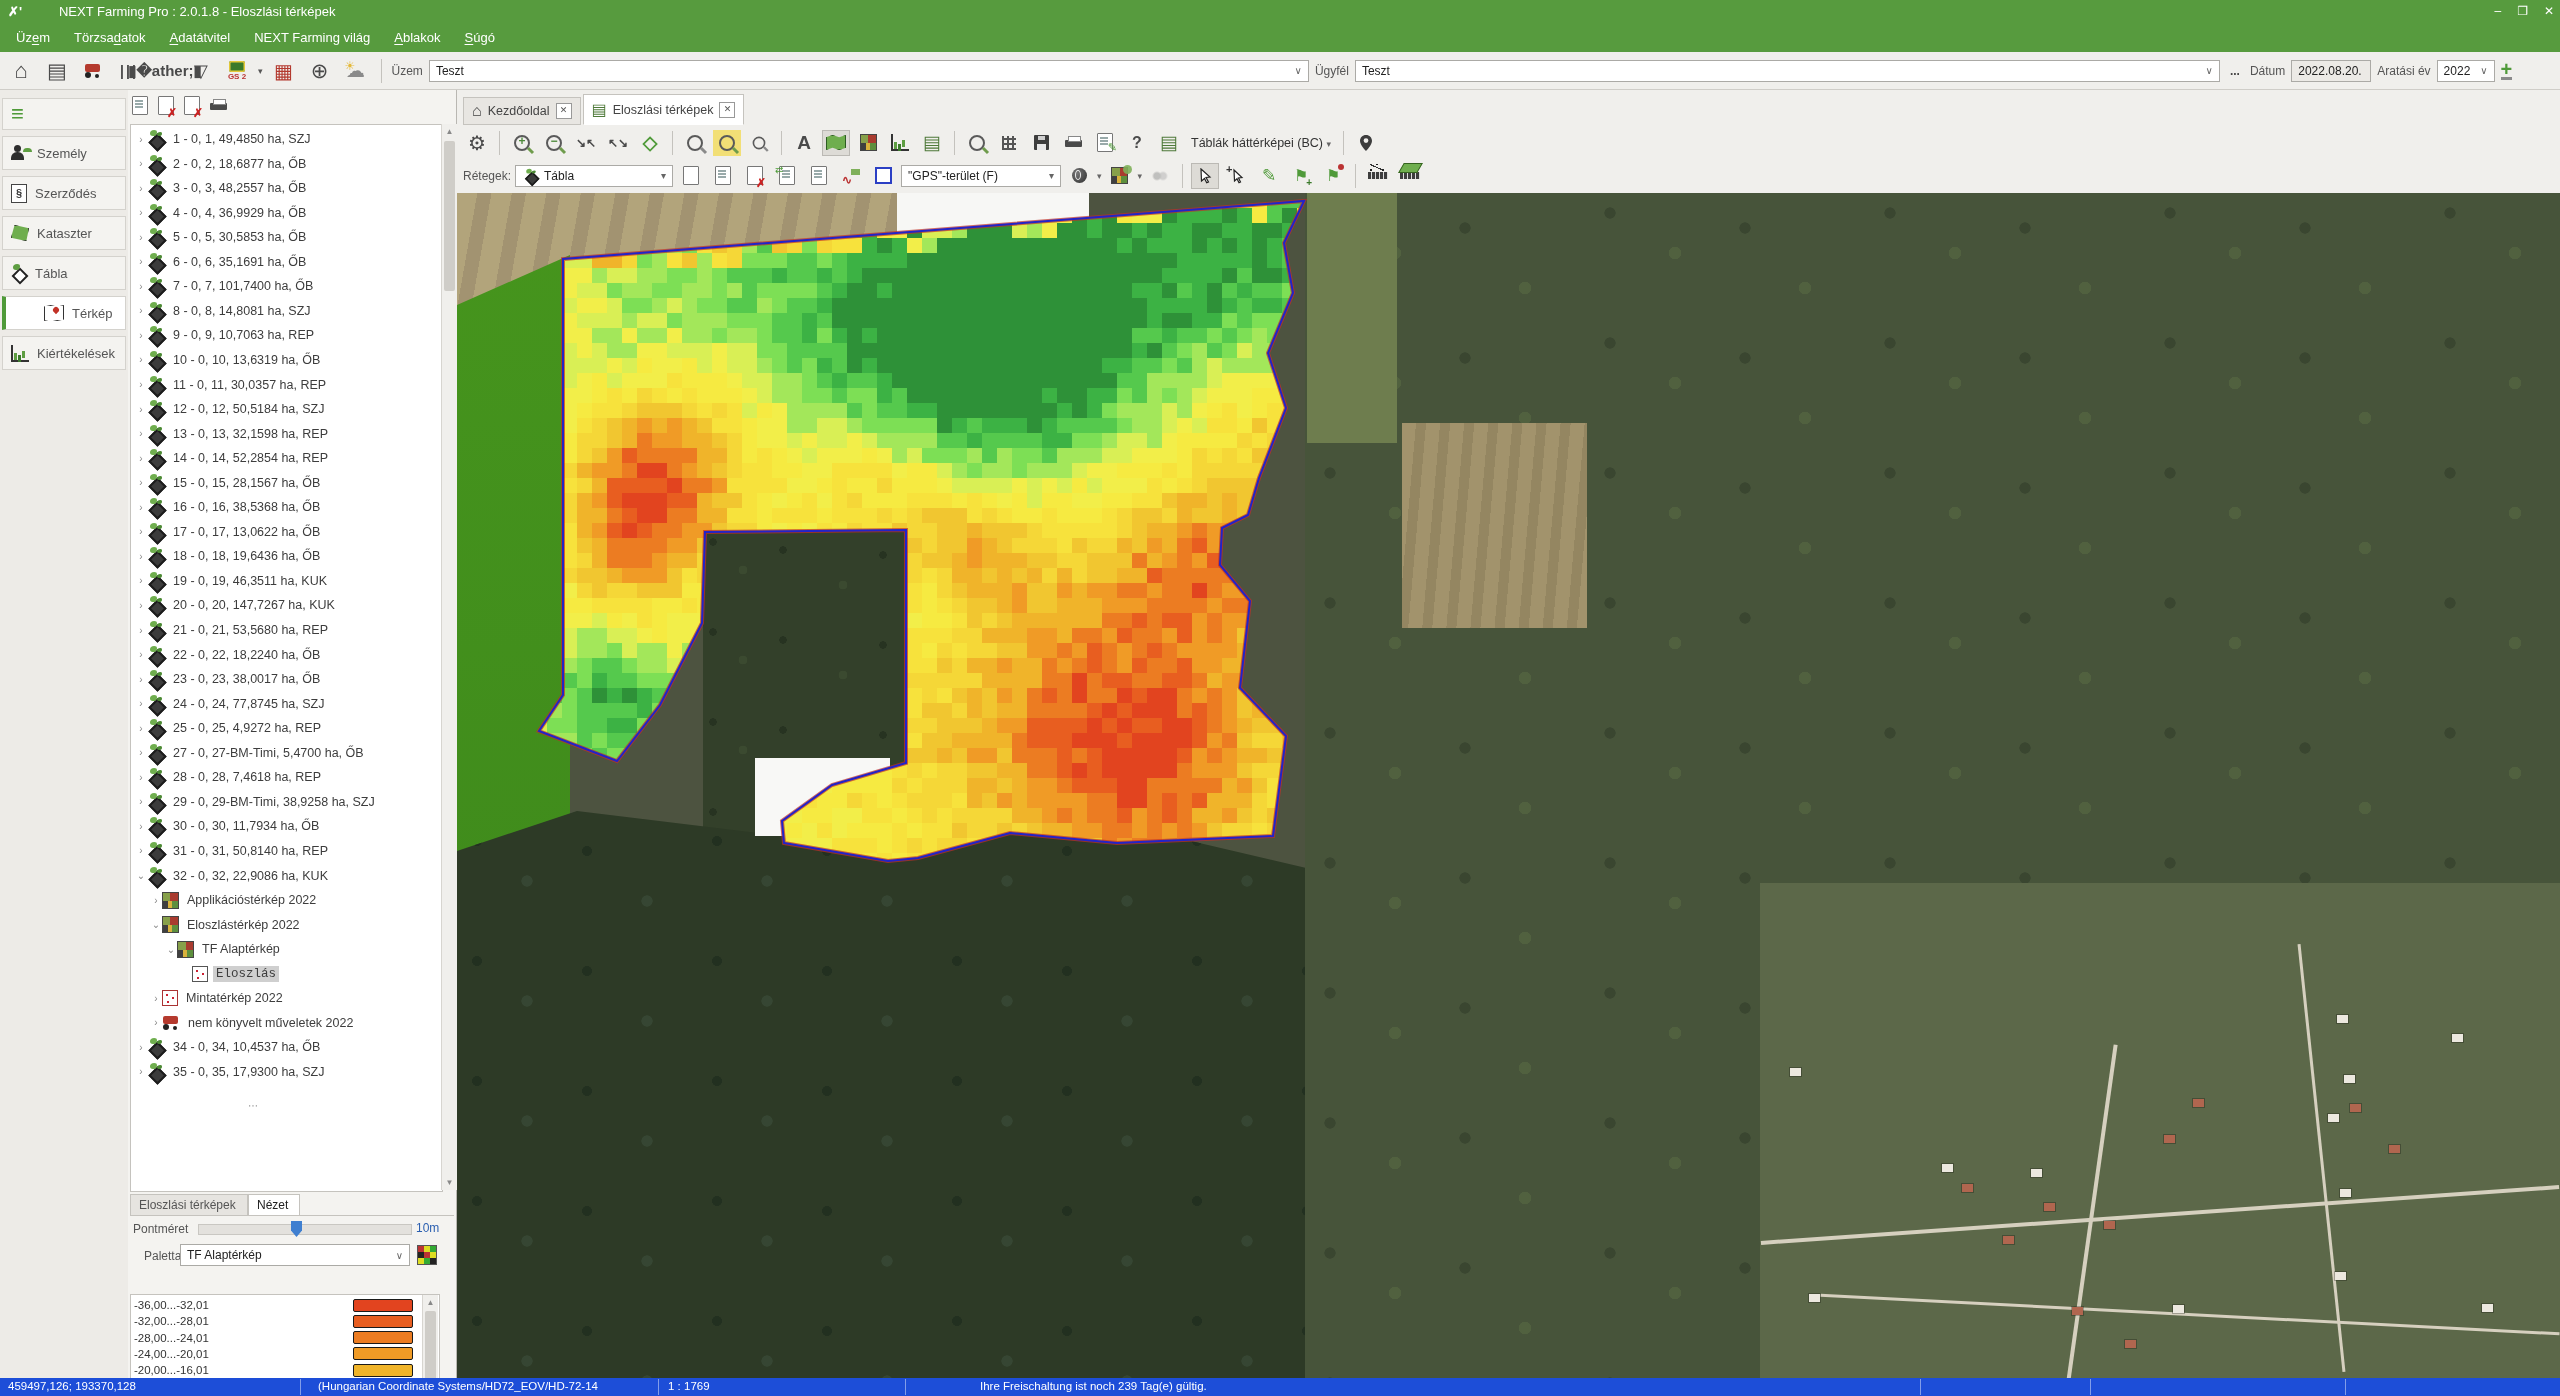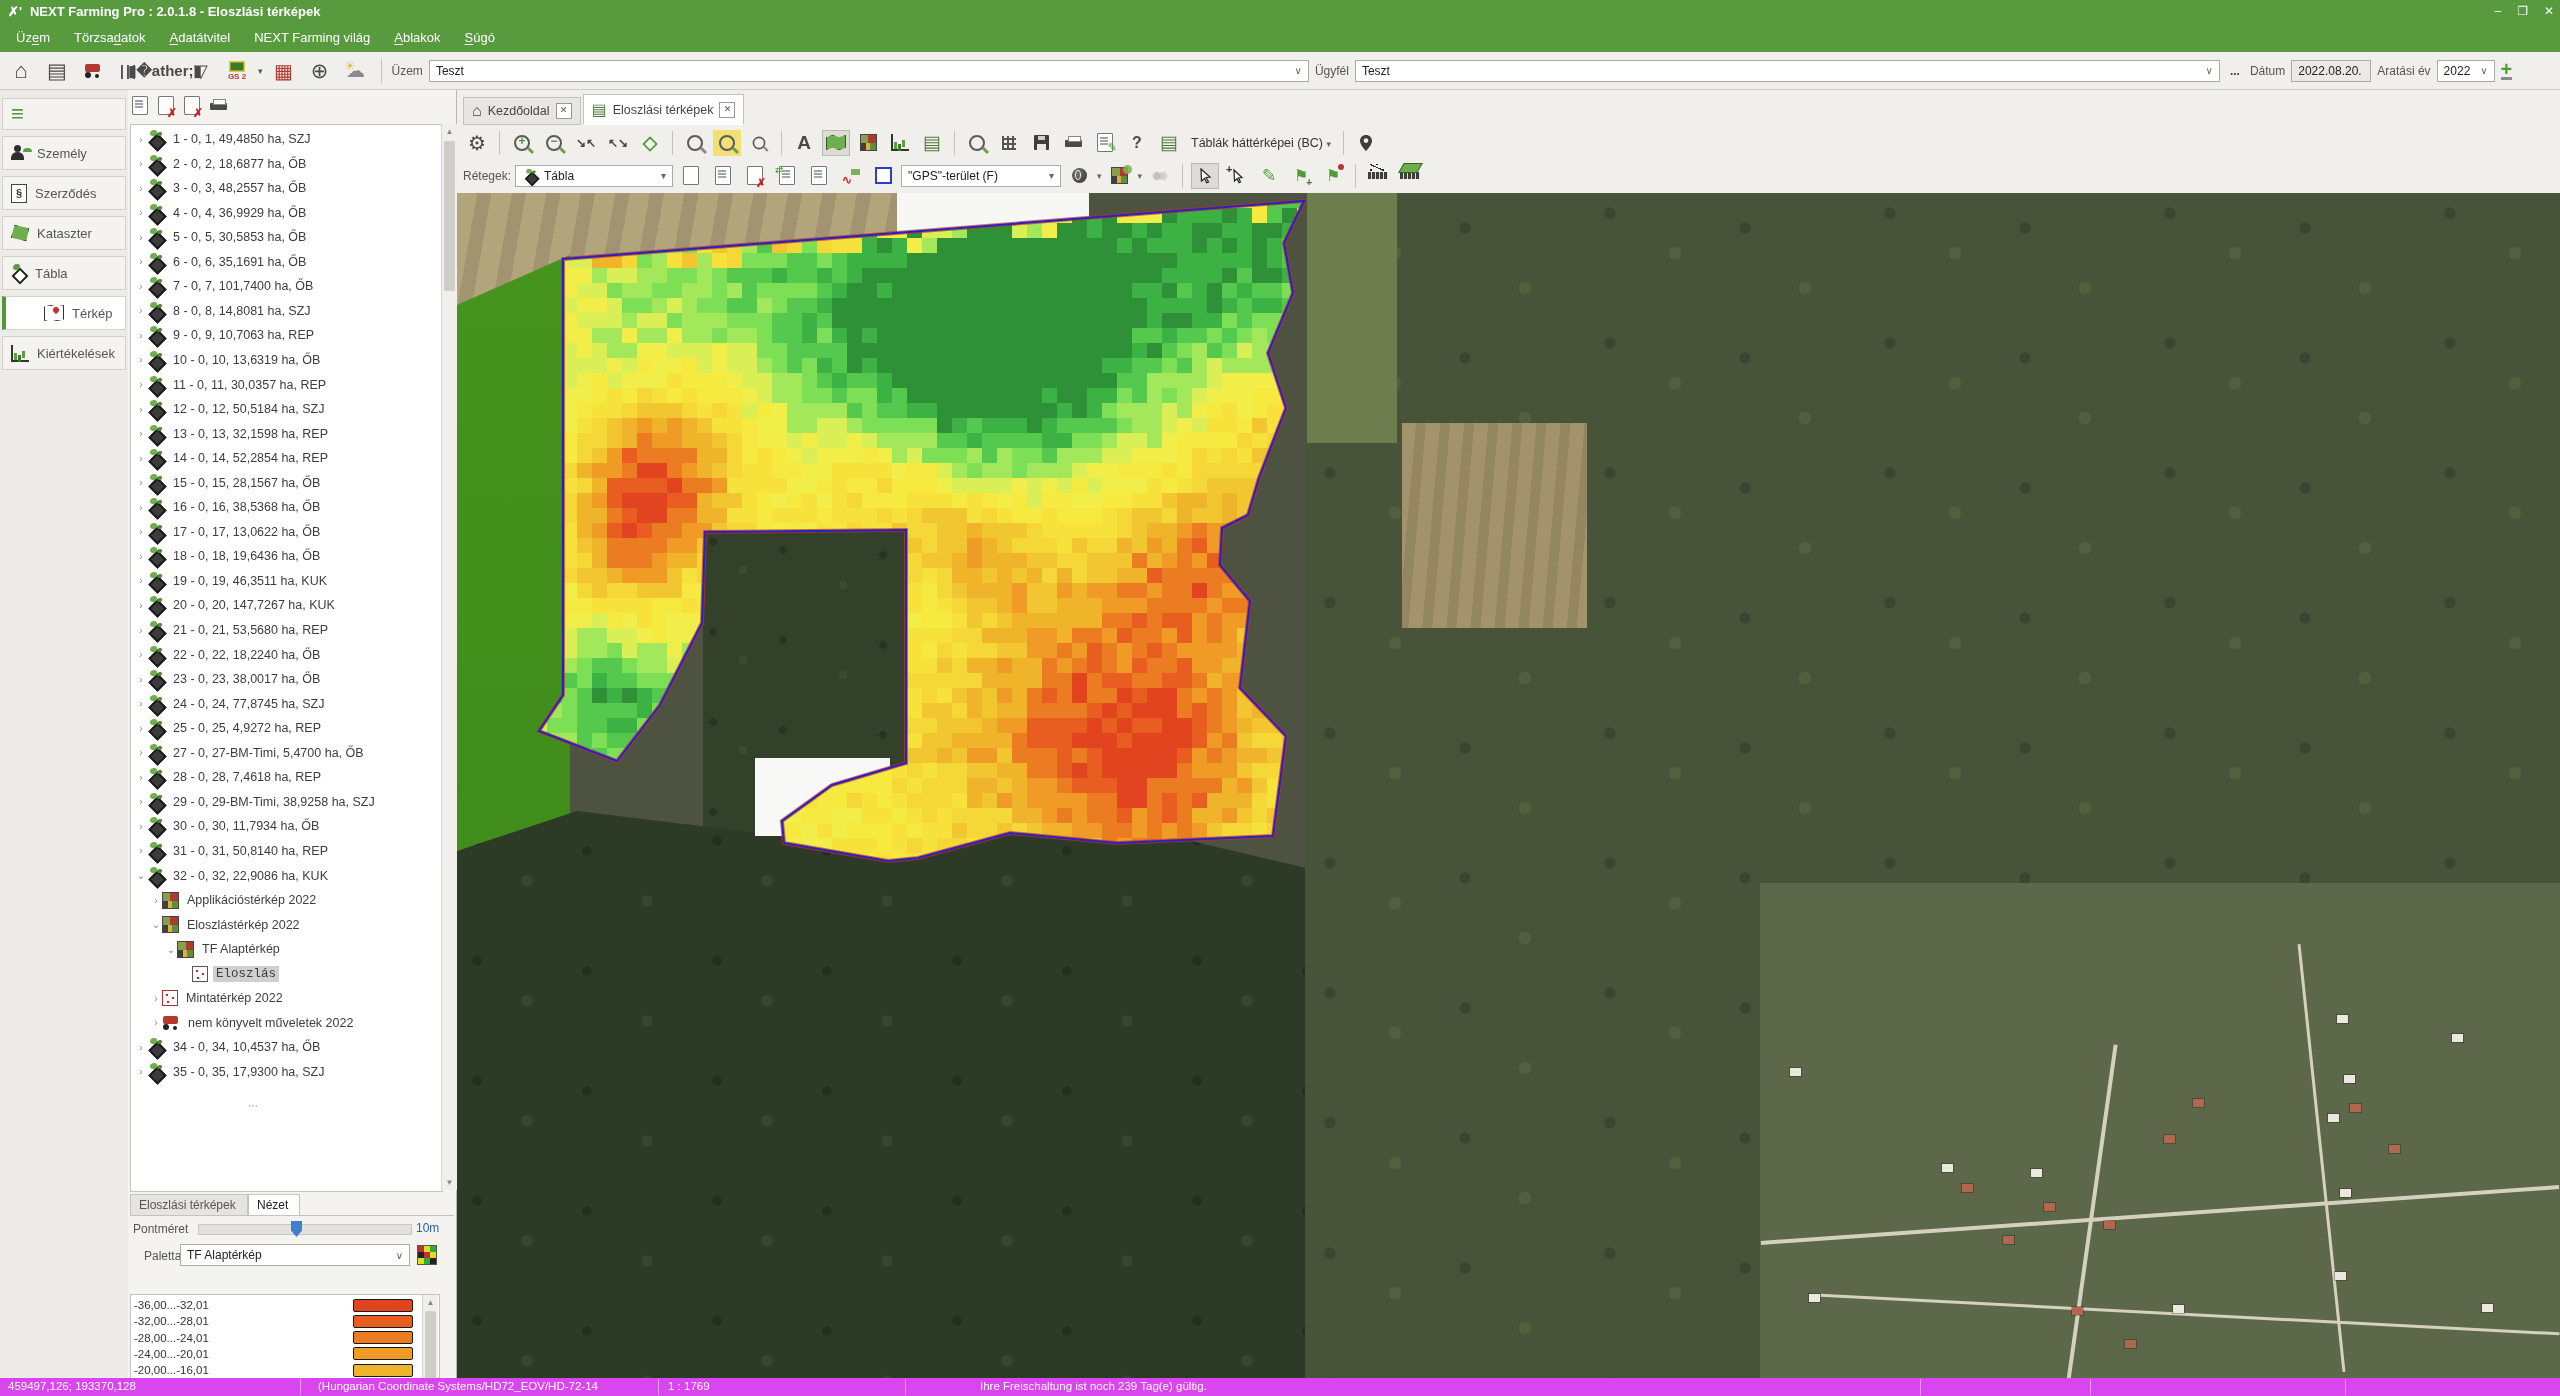--- a/index.html
+++ b/index.html
@@ -3,21 +3,21 @@
 <meta charset="utf-8">
 <style>
   html,body{margin:0;padding:0;background:#777;}
   body{width:2560px;height:1396px;position:relative;overflow:hidden;
        font-family:"Liberation Sans",sans-serif;font-size:12px;color:#333;}
   .abs{position:absolute;}
   
   .titlebar{left:0;top:0;width:2560px;height:22px;background:#579b3e;color:#fff;
             display:flex;align-items:center;padding-left:8px;box-sizing:border-box;}
   .titlebar .tmark{font-weight:bold;margin-right:8px;font-size:13px;}
-  .titlebar .ttext{font-weight:bold;font-size:13px;}
+  .titlebar .ttext{font-weight:normal;font-size:13px;margin-left:29px;}
   .winbtns{position:absolute;right:6px;top:0;height:22px;display:flex;gap:16px;align-items:center;color:#fff;font-size:12px;}
   .menubar{left:0;top:22px;width:2560px;height:30px;background:#579b3e;color:#fff;
            display:flex;align-items:center;gap:4px;padding-left:6px;box-sizing:border-box;}
   .menubar .mi{padding:4px 10px;font-size:13px;}
   .toolbar{left:0;top:52px;width:2560px;height:38px;background:#f0efec;border-bottom:1px solid #cfcdc8;
            display:flex;align-items:center;gap:6px;padding:0 6px;box-sizing:border-box;}
   .tbico{width:30px;height:28px;display:flex;align-items:center;justify-content:center;font-size:20px;color:#4a4a4a;position:relative;}
   .vsep{width:1px;height:24px;background:#c4c2bd;margin:0 4px;}
   .combo{background:#fff;border:1px solid #abaaa6;height:22px;display:flex;align-items:center;
          padding:0 6px;box-sizing:border-box;position:relative;font-size:12px;color:#222;}
@@ -123,21 +123,21 @@
   .s-map:after{content:"";position:absolute;left:8px;top:1px;width:6px;height:6px;border-radius:50% 50% 50% 0;background:#c23227;transform:rotate(-45deg);}
   .s-chart{width:16px;height:15px;border-left:2px solid #333;border-bottom:2px solid #333;position:relative;}
   .s-chart:after{content:"";position:absolute;left:1px;bottom:0;width:3px;height:7px;background:#5e9e42;
      box-shadow:4px 2px 0 #3c7a2b,8px -2px 0 #5e9e42;}
   
   .mapview{position:absolute;left:0;top:103px;width:2103px;height:1185px;overflow:hidden;background:#4d5340;}
   .sat{position:absolute;}
   .copybar{position:absolute;left:0;top:1165px;width:2103px;height:20px;background:rgba(255,255,255,.75);
            font-size:10px;color:#444;line-height:20px;}
   
-  .statusbar{left:0;top:1378px;width:2560px;height:18px;background:#d946ef;color:#fff;font-size:11.5px;}
+  .statusbar{left:0;top:1378px;width:2560px;height:18px;background:#1d4ed8;color:#fff;font-size:11.5px;}
   .statusbar span{position:absolute;top:2px;white-space:nowrap;}
   .ssep{position:absolute;top:1px;width:1px;height:16px;background:rgba(255,255,255,.45);}
   u{text-underline-offset:2px;}
 </style>
 </head>
 <body>
 
 <div class="abs titlebar">
   <span class="tmark">✗'</span>
   <span class="ttext">NEXT Farming Pro : 2.0.1.8  - Eloszlási térképek</span>

